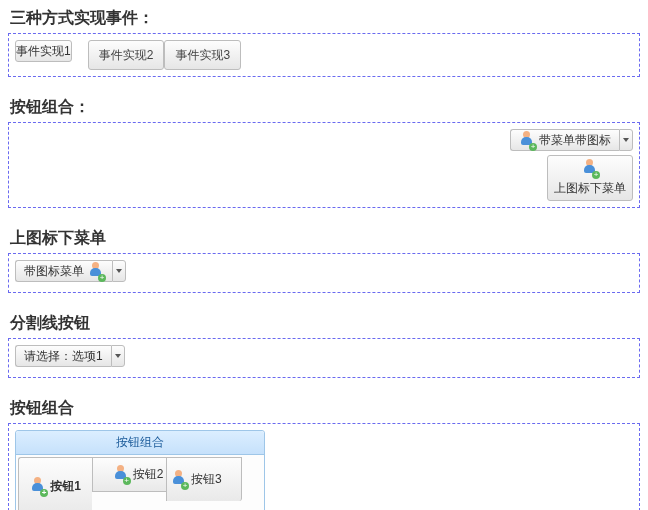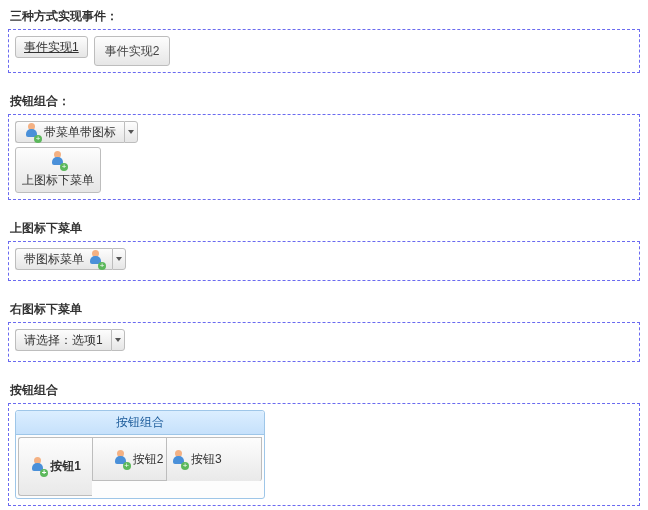--- a/index.html
+++ b/index.html
@@ -6,46 +6,45 @@
   body {
     margin: 0;
     padding: 8px;
     font-family: "Microsoft YaHei", Arial, sans-serif;
     font-size: 12px;
     background: #fff;
     color: #333;
   }
   .section-title {
     font-weight: bold;
-    font-size: 12px;
+    font-size: 16px;
     margin: 0 0 4px 2px;
   }
   .panel {
     border: 1px dashed #6a6af0;
     padding: 6px 6px;
     margin-bottom: 20px;
     min-height: 40px;
   }
   .row { display:flex; align-items:flex-start; flex-wrap:wrap; }
   .btn {
     display: inline-flex;
     align-items: center;
     justify-content: center;
     border: 1px solid #bdbdbd;
     border-radius: 3px;
     background: linear-gradient(#fdfdfd, #e6e6e6);
-    padding: 4px 8px;
+    padding: 4px 0;
     height: 22px;
     font-size: 12px;
     color: #333;
     cursor: pointer;
     position: relative;
-    text-decoration: underline;
-  }
-  .btn + .btn, .btn + .btn-lg, .btn + .split, .btn-lg + .btn { margin-left: 6px; }
+  }
+  .btn + .btn, .btn + .btn-lg, .btn + .split, .btn-lg + .btn { margin-left: 16px; }
   .btn-lg {
     display: inline-flex;
     align-items: center;
     justify-content: center;
     border: 1px solid #bdbdbd;
     border-radius: 3px;
     background: linear-gradient(#fdfdfd, #e6e6e6);
     padding: 8px 10px;
     height: 30px;
     font-size: 12px;
@@ -162,27 +161,27 @@
     font-size:12px;
     cursor:pointer;
   }
   .gcell.left{
     width:74px;height:59px;
     border-radius:3px 0 0 3px;
     border-right:none;
     font-weight:bold;
   }
   .gcell.mid{
-    width:74px;height:44px;
+    width:74px;height:35px;
     border-right:none;
     padding-left:17px;
   }
   .grightcol{
     display:flex;flex-direction:column;
-    width:96px;height:44px;
+    width:76px;height:44px;
   }
   .grow{
     flex:1;
     border:1px solid #bdbdbd;
     background:linear-gradient(#fdfdfd,#e9e9e9);
     display:flex;align-items:center;
     padding:0 4px;
     font-size:12px;
     cursor:pointer;
     position:relative;
@@ -197,26 +196,27 @@
   }
 </style>
 </head>
 <body>
 
 <div class="section-title">三种方式实现事件：</div>
 <div class="panel">
   <div class="row">
     <span class="btn">事件实现1</span>
     <span class="btn-lg">事件实现2</span>
+    <span class="btn-lg">事件实现3</span>
   </div>
 </div>
 
 <div class="section-title">按钮组合：</div>
 <div class="panel">
-  <div class="row" style="flex-direction:column;align-items:flex-start;">
+  <div class="row" style="flex-direction:column;align-items:flex-end;">
     <span class="split">
       <span class="main">
         <span class="icon-wrap"><span class="icon-user"></span><span class="plus-badge"></span></span>
         <span>带菜单带图标</span>
       </span>
       <span class="arrow">
           <span class="caret"></span>
         </span>
     </span>
     <span class="btn-tall" style="margin-top:4px;">
@@ -232,21 +232,21 @@
     <span class="main">
       <span>带图标菜单</span>
       <span class="icon-wrap right"><span class="icon-user"></span><span class="plus-badge"></span></span>
     </span>
     <span class="arrow">
         <span class="caret"></span>
       </span>
   </span>
 </div>
 
-<div class="section-title">右图标下菜单</div>
+<div class="section-title">分割线按钮</div>
 <div class="panel">
   <span class="split">
     <span class="main">
       <span>请选择：选项1</span>
     </span>
     <span class="arrow">
         <span class="caret"></span>
       </span>
   </span>
 </div>

